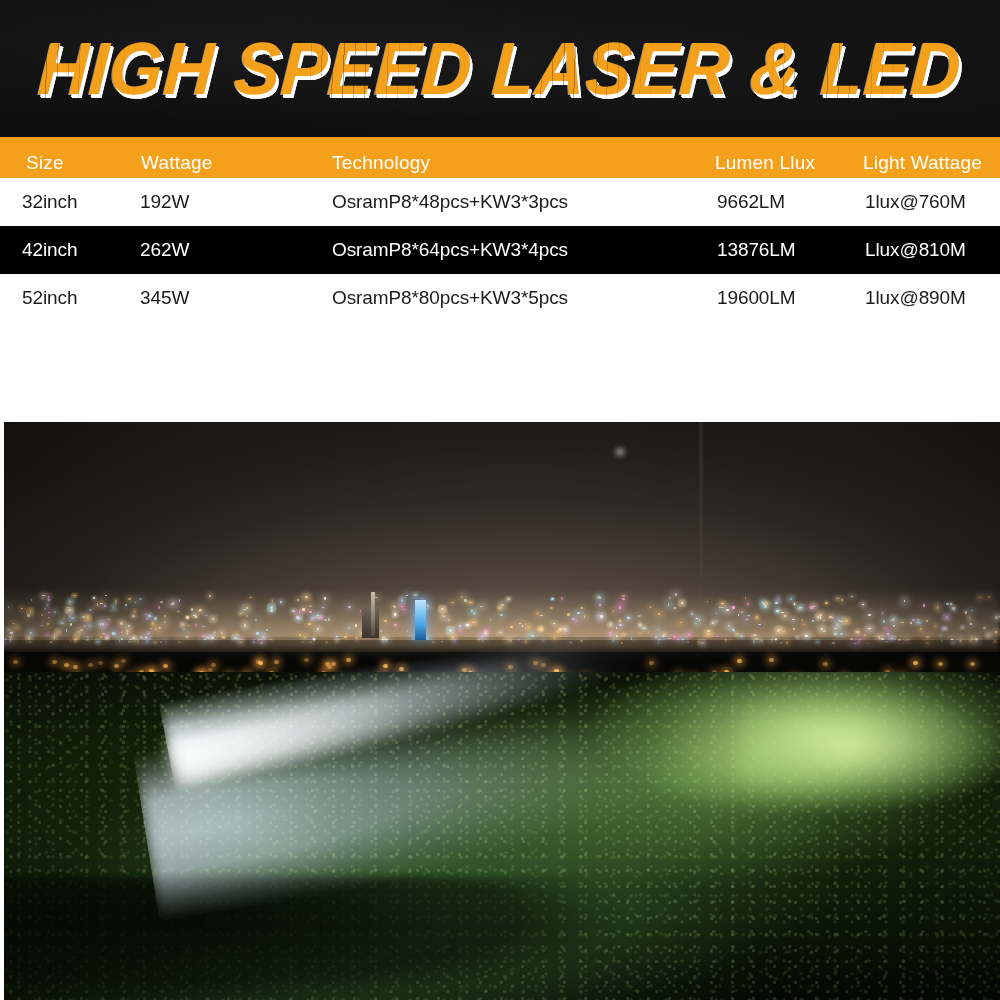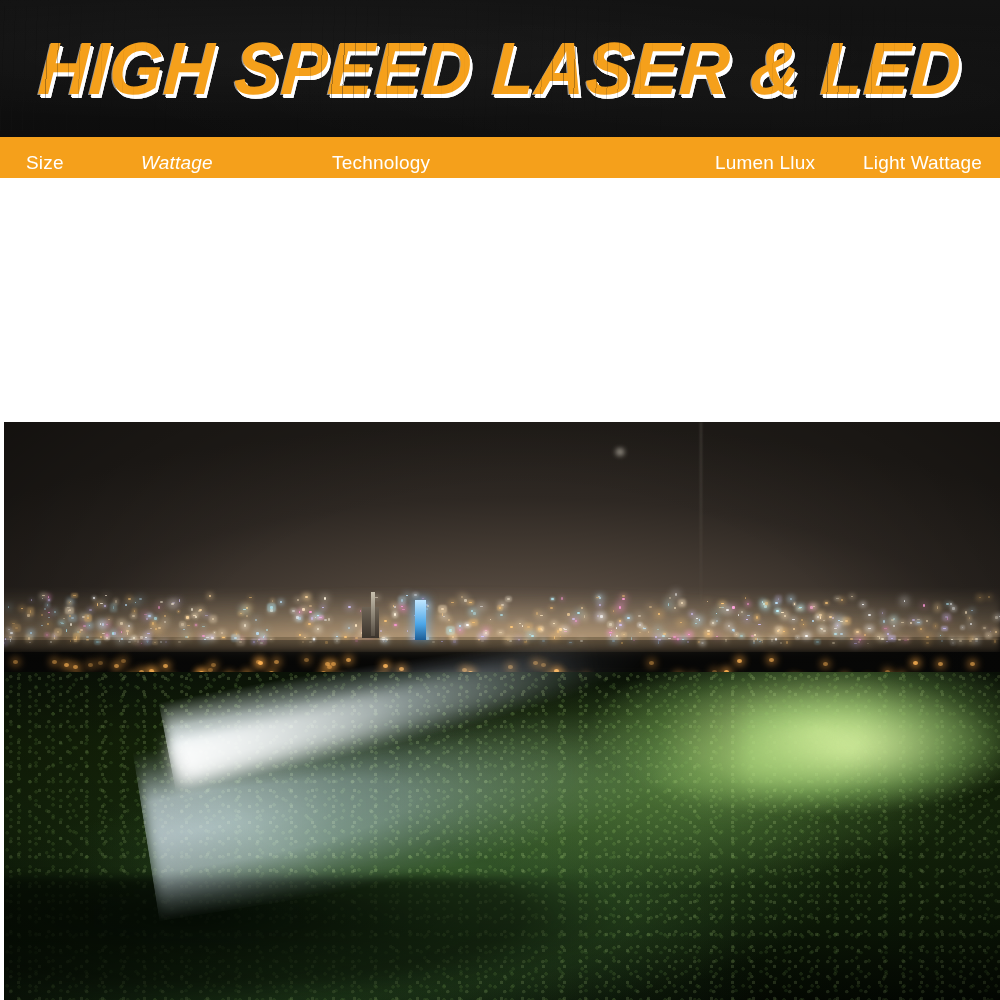--- a/index.html
+++ b/index.html
@@ -81,21 +81,21 @@
     height:41px;
     background:#f5a01b;color:#ffffff;
     font-weight:normal;font-size:19px;
     letter-spacing:.2px;
     text-align:left;
     padding:0;
     vertical-align:middle;
   }
   .spec-table thead th .th-in{display:block;margin-top:10px;}
   .th-size   .th-in{padding-left:26px;}
-  .th-watt   .th-in{padding-left:29px;font-style:italic;}
+  .th-watt   .th-in{padding-left:29px;}
   .th-tech   .th-in{padding-left:62px;}
   .th-lumen  .th-in{padding-left:60px;}
   .th-dist   .th-in{padding-left:28px;}
 
   .spec-table tbody td{
     height:48px;padding:0;font-size:19px;vertical-align:middle;
     letter-spacing:-.1px;white-space:nowrap;
   }
   .spec-table tbody tr.row-light td{background:#ffffff;color:#1c1c1c;}
   .spec-table tbody tr.row-dark  td{background:#000000;color:#ffffff;}
@@ -283,20 +283,71 @@
           </th>
         <th class="th-lumen">
             <span class="th-in">Lumen Llux</span>
           </th>
         <th class="th-dist">
             <span class="th-in">Light Wattage</span>
           </th>
       </tr>
     </thead>
     <tbody>
+      <tr class="row-light">
+        <td class="td-size">
+            <span class="td-in">32inch</span>
+          </td>
+        <td class="td-watt">
+            <span class="td-in">192W</span>
+          </td>
+        <td class="td-tech">
+            <span class="td-in">OsramP8*48pcs+KW3*3pcs</span>
+          </td>
+        <td class="td-lumen">
+            <span class="td-in">9662LM</span>
+          </td>
+        <td class="td-dist">
+            <span class="td-in">1lux@760M</span>
+          </td>
+      </tr>
+      <tr class="row-dark">
+        <td class="td-size">
+            <span class="td-in">42inch</span>
+          </td>
+        <td class="td-watt">
+            <span class="td-in">262W</span>
+          </td>
+        <td class="td-tech">
+            <span class="td-in">OsramP8*64pcs+KW3*4pcs</span>
+          </td>
+        <td class="td-lumen">
+            <span class="td-in">13876LM</span>
+          </td>
+        <td class="td-dist">
+            <span class="td-in">Llux@810M</span>
+          </td>
+      </tr>
+      <tr class="row-light">
+        <td class="td-size">
+            <span class="td-in">52inch</span>
+          </td>
+        <td class="td-watt">
+            <span class="td-in">345W</span>
+          </td>
+        <td class="td-tech">
+            <span class="td-in">OsramP8*80pcs+KW3*5pcs</span>
+          </td>
+        <td class="td-lumen">
+            <span class="td-in">19600LM</span>
+          </td>
+        <td class="td-dist">
+            <span class="td-in">1lux@890M</span>
+          </td>
+      </tr>
     </tbody>
   </table>
 
   <div class="photo">
     <div class="sky"></div>
     <div class="sky-haze"></div>
     <div class="sky-star"></div>
     <div class="sky-streak"></div>
 
     <div class="city">

